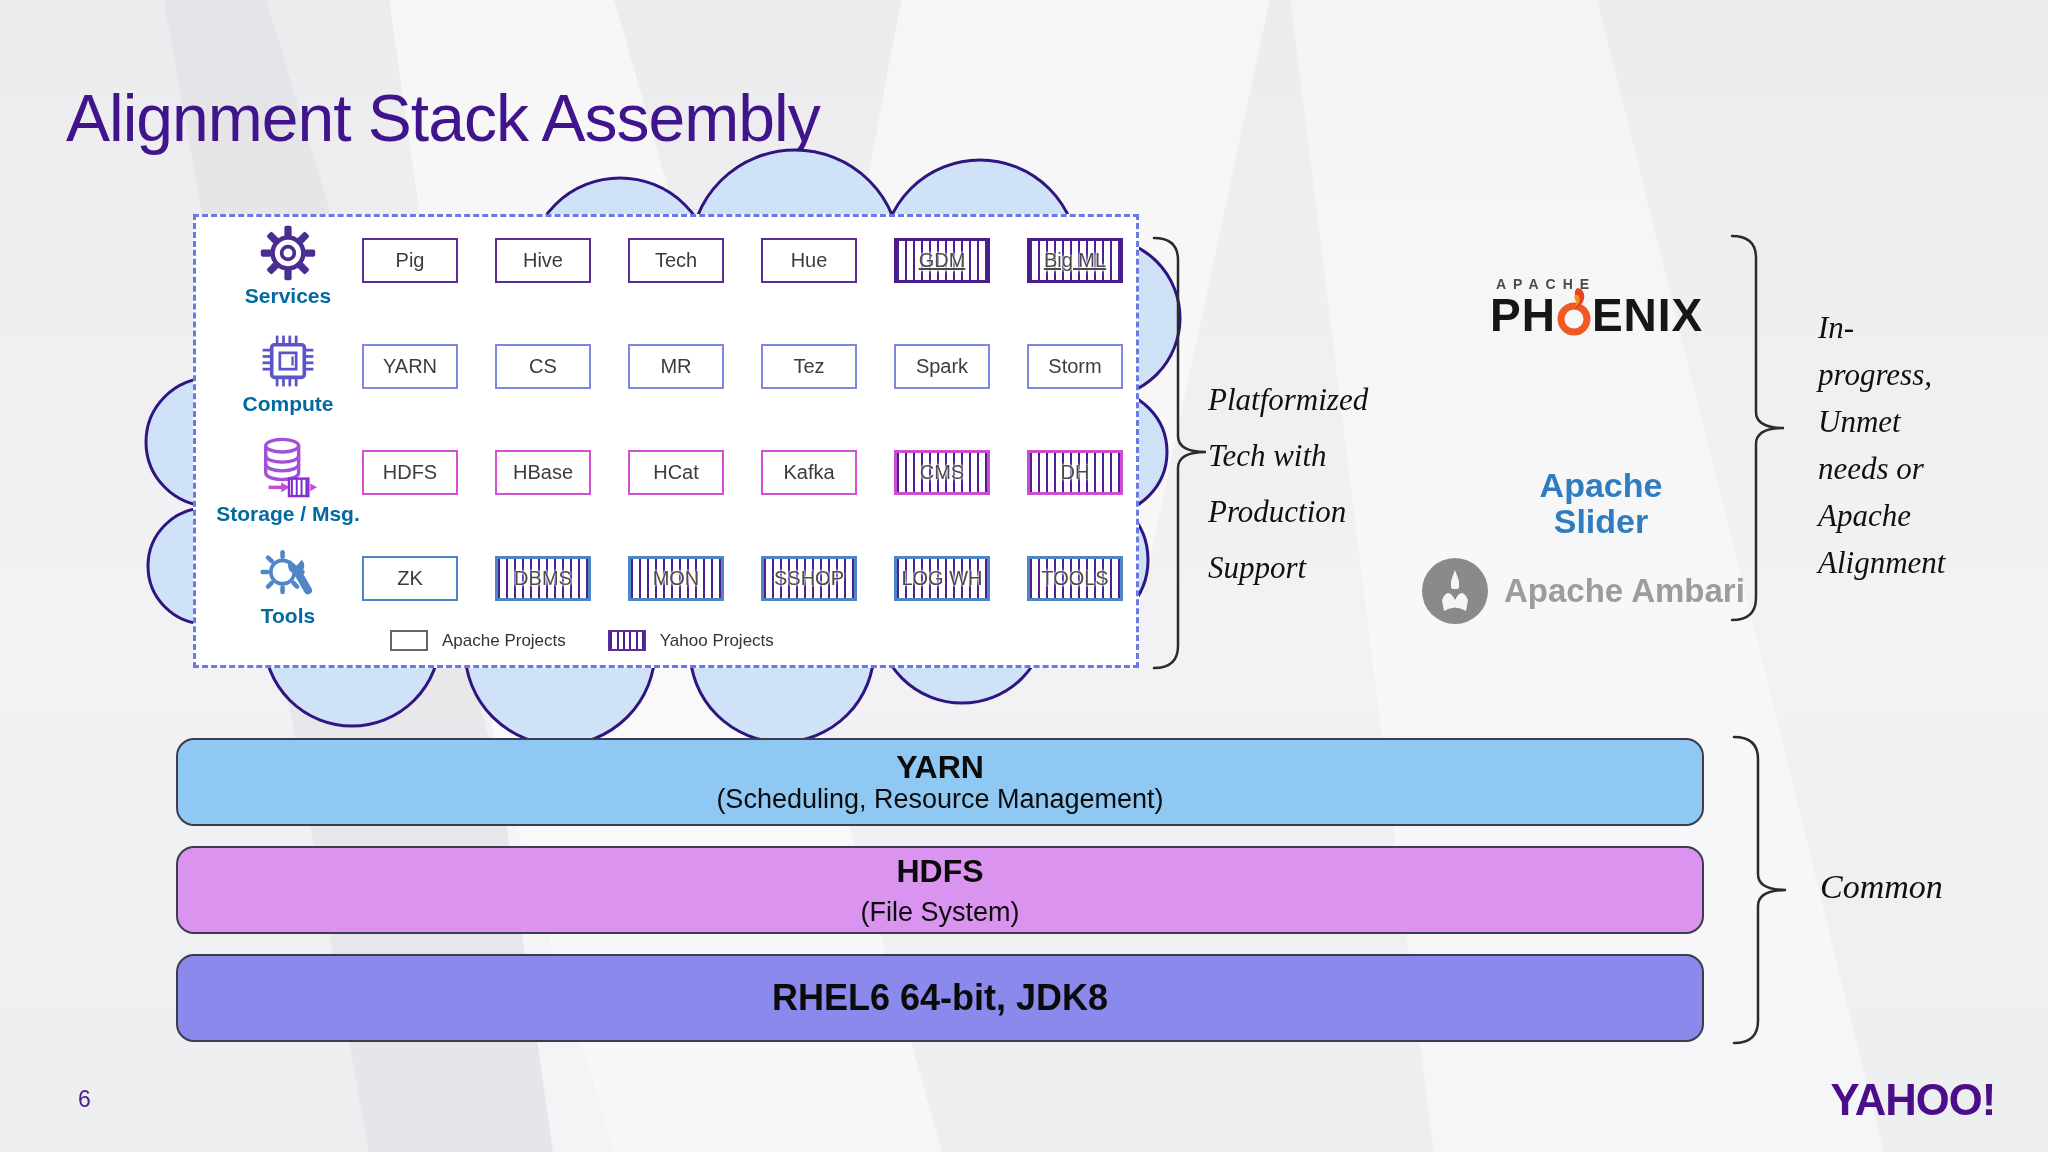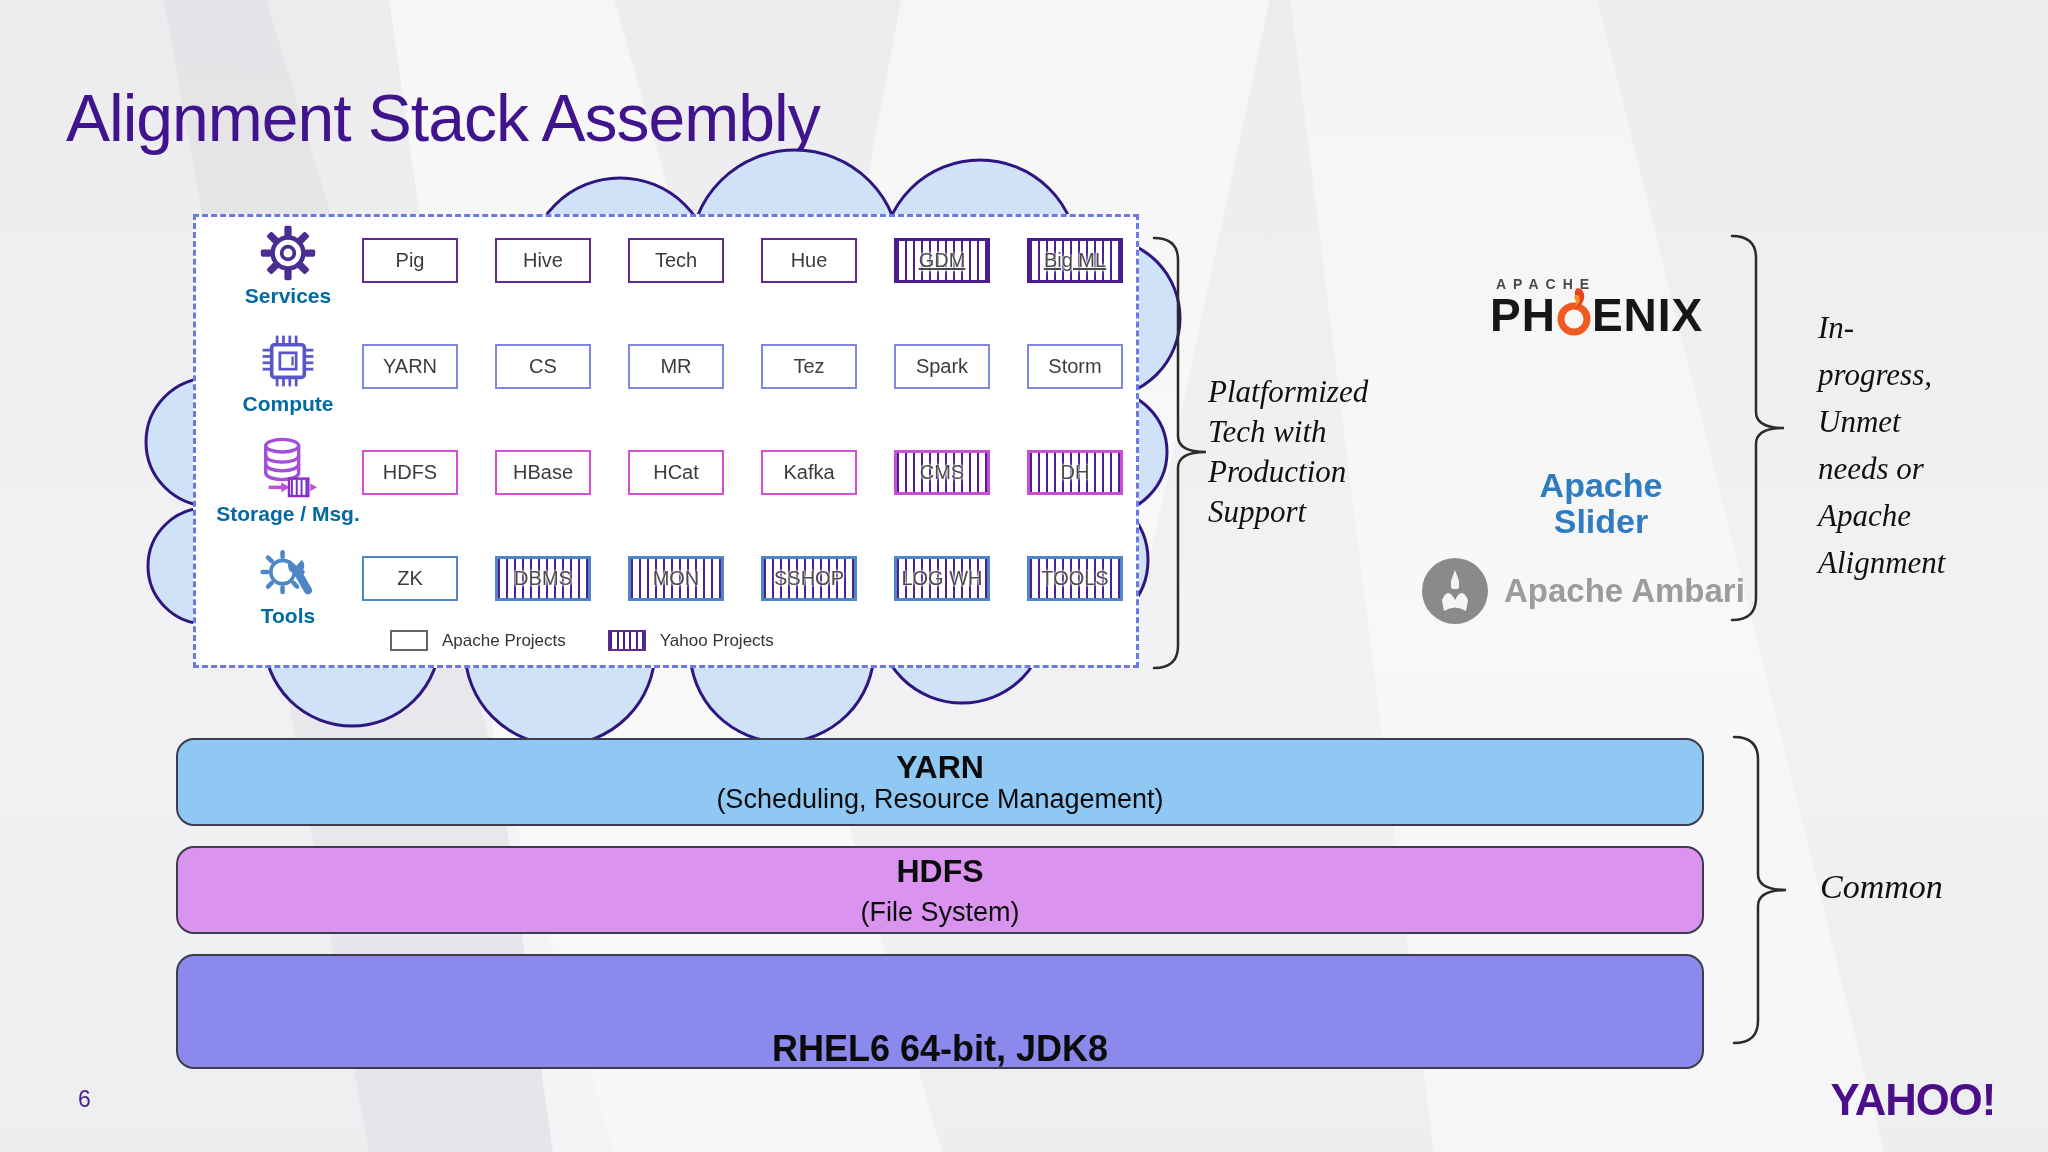--- a/index.html
+++ b/index.html
@@ -58,21 +58,21 @@
   .lswatch.striped{border:2px solid #5a2d96;background-image:repeating-linear-gradient(90deg,#4c1e8f 0 2px,rgba(255,255,255,0) 2px 6.5px);}
   .ltext{font-size:17px;color:#333;margin-right:28px;white-space:nowrap;}
 
   .braces{position:absolute;left:0;top:0;z-index:2;}
 
   .ann{
     position:absolute;z-index:3;color:#101010;
     font-family:"Liberation Serif",serif;font-style:italic;
     white-space:pre-line;
   }
-  .ann-platform{left:1208px;top:372px;font-size:31px;line-height:40px;}
+  .ann-platform{left:1208px;top:372px;font-size:31px;line-height:56px;}
   .ann-progress{left:1818px;top:304px;font-size:31px;line-height:47px;}
   .ann-common{left:1820px;top:868px;font-size:34px;}
 
   
   .logo{position:absolute;z-index:3;}
   .phoenix{left:1490px;top:276px;}
   .phx-apache{font-size:14px;letter-spacing:7px;color:#4a4a4a;font-weight:bold;margin-left:6px;}
   .phx-row{display:flex;align-items:center;margin-top:-4px;}
   .phx-word{font-size:46px;font-weight:bold;color:#161616;letter-spacing:1px;}
   .phx-flame{margin:0 -2px;position:relative;top:-2px;}
@@ -90,21 +90,21 @@
 
   
   .bar{
     position:absolute;left:176px;width:1528px;box-sizing:border-box;z-index:4;
     border:2px solid #3c3c4e;border-radius:18px;
     display:flex;flex-direction:column;align-items:center;justify-content:center;
     color:#0b0b0b;
   }
   .bar-yarn{top:738px;height:88px;background:#8fc8f2;gap:3px;}
   .bar-hdfs{top:846px;height:88px;background:#da93ee;gap:12px;}
-  .bar-rhel{top:954px;height:115px;background:#8b89ec;justify-content:flex-end;}
+  .bar-rhel{top:954px;height:88px;background:#8b89ec;}
   .bar-title{font-size:32px;font-weight:bold;line-height:1;}
   .bar-sub{font-size:27px;line-height:1;}
   .bar-rhel .bar-title{font-size:36px;}
 
   .pagenum{position:absolute;left:78px;top:1086px;font-size:23px;color:#4a1f8c;z-index:5;}
   .yahoo-logo{position:absolute;left:1828px;top:1074px;font-size:45px;font-weight:bold;
     color:#4b0d88;letter-spacing:-1px;transform:scaleX(.97);z-index:5;white-space:nowrap;}
 </style>
 </head>
 <body>

